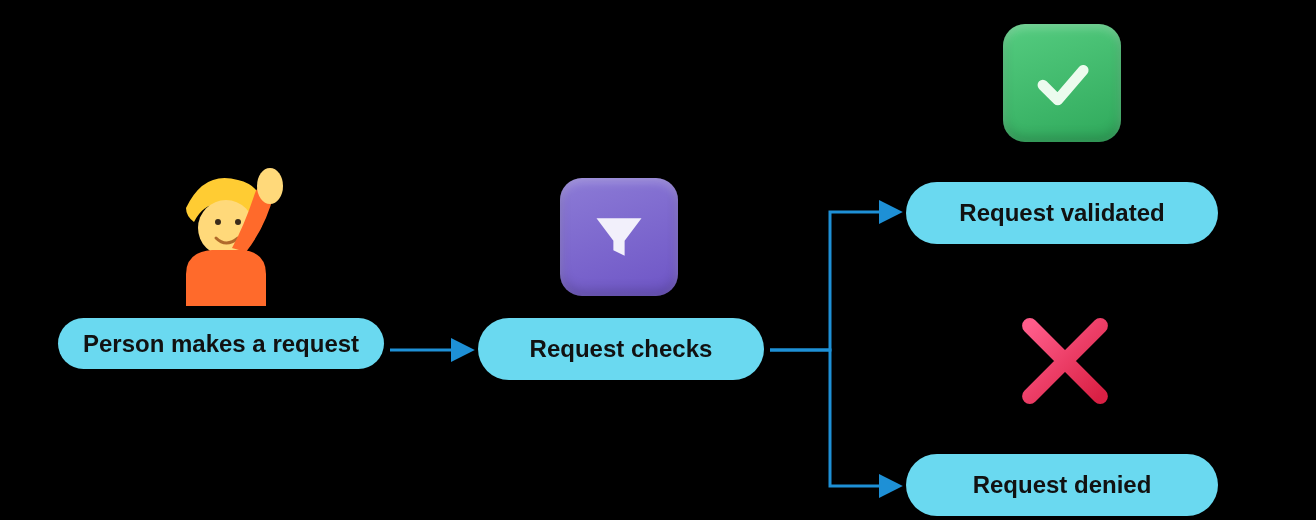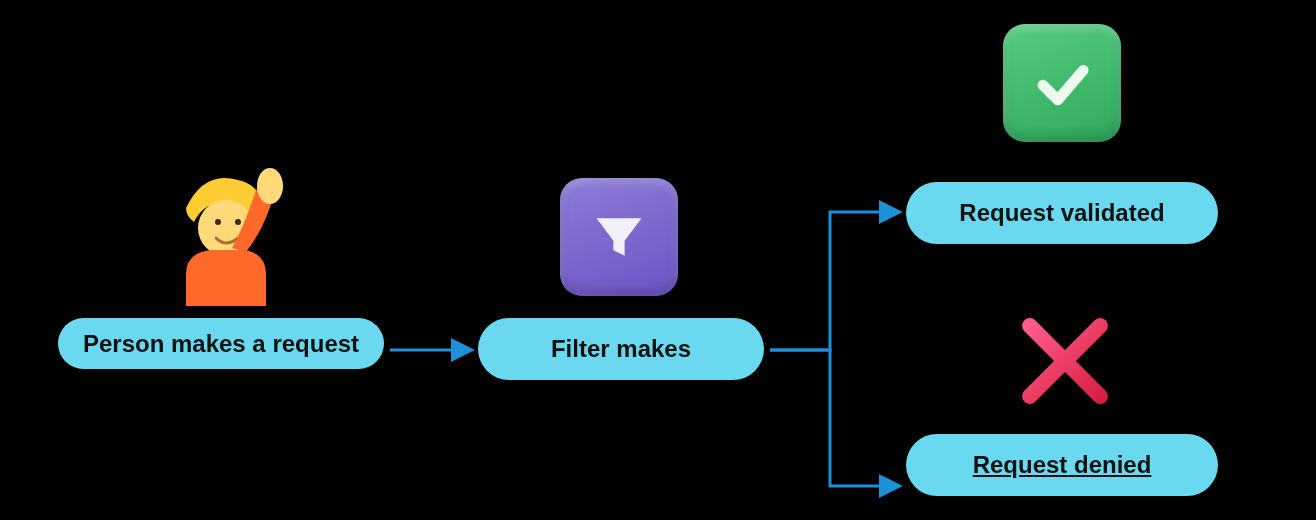--- a/index.html
+++ b/index.html
@@ -21,21 +21,21 @@
       color:#111;
       display:flex;
       align-items:center;
       justify-content:center;
       padding:16px 30px;
       white-space:nowrap;
     }
     #p-request{left:58px;  top:318px; width:326px; height:51px;}
     #p-filter {left:478px; top:318px; width:286px; height:62px;}
     #p-valid  {left:906px; top:182px; width:312px; height:62px;}
-    #p-denied {left:906px; top:434px; width:312px; height:62px;text-decoration:underline;}
+    #p-denied {left:906px; top:454px; width:312px; height:62px;}
 
     
     .icon-slot{position:absolute;display:flex;align-items:center;justify-content:center;}
     .tile{
       width:118px;height:118px;border-radius:22px;
       box-shadow:0 8px 18px rgba(0,0,0,.45), inset 0 -6px 12px rgba(0,0,0,.18), inset 0 4px 10px rgba(255,255,255,.25);
       display:flex;align-items:center;justify-content:center;
     }
     #i-filter{left:560px; top:178px;}
     #i-check {left:1003px;top:24px;}
@@ -93,21 +93,21 @@
       </linearGradient>
     </defs>
     <path d="M18 18 L82 82 M82 18 L18 82" stroke="url(#xg)" stroke-width="14" stroke-linecap="round"></path>
   </svg>
 </div>
 
 <div id="p-request" class="pill">
     <span>Person makes a request</span>
   </div>
 <div id="p-filter" class="pill">
-    <span>Filter makes</span>
+    <span>Request checks</span>
   </div>
 <div id="p-valid" class="pill">
     <span>Request validated</span>
   </div>
 <div id="p-denied" class="pill">
     <span>Request denied</span>
   </div>
 
 <svg class="arrow" style="left:386px;top:330px" width="96" height="40" viewBox="0 0 96 40">
   <defs>

